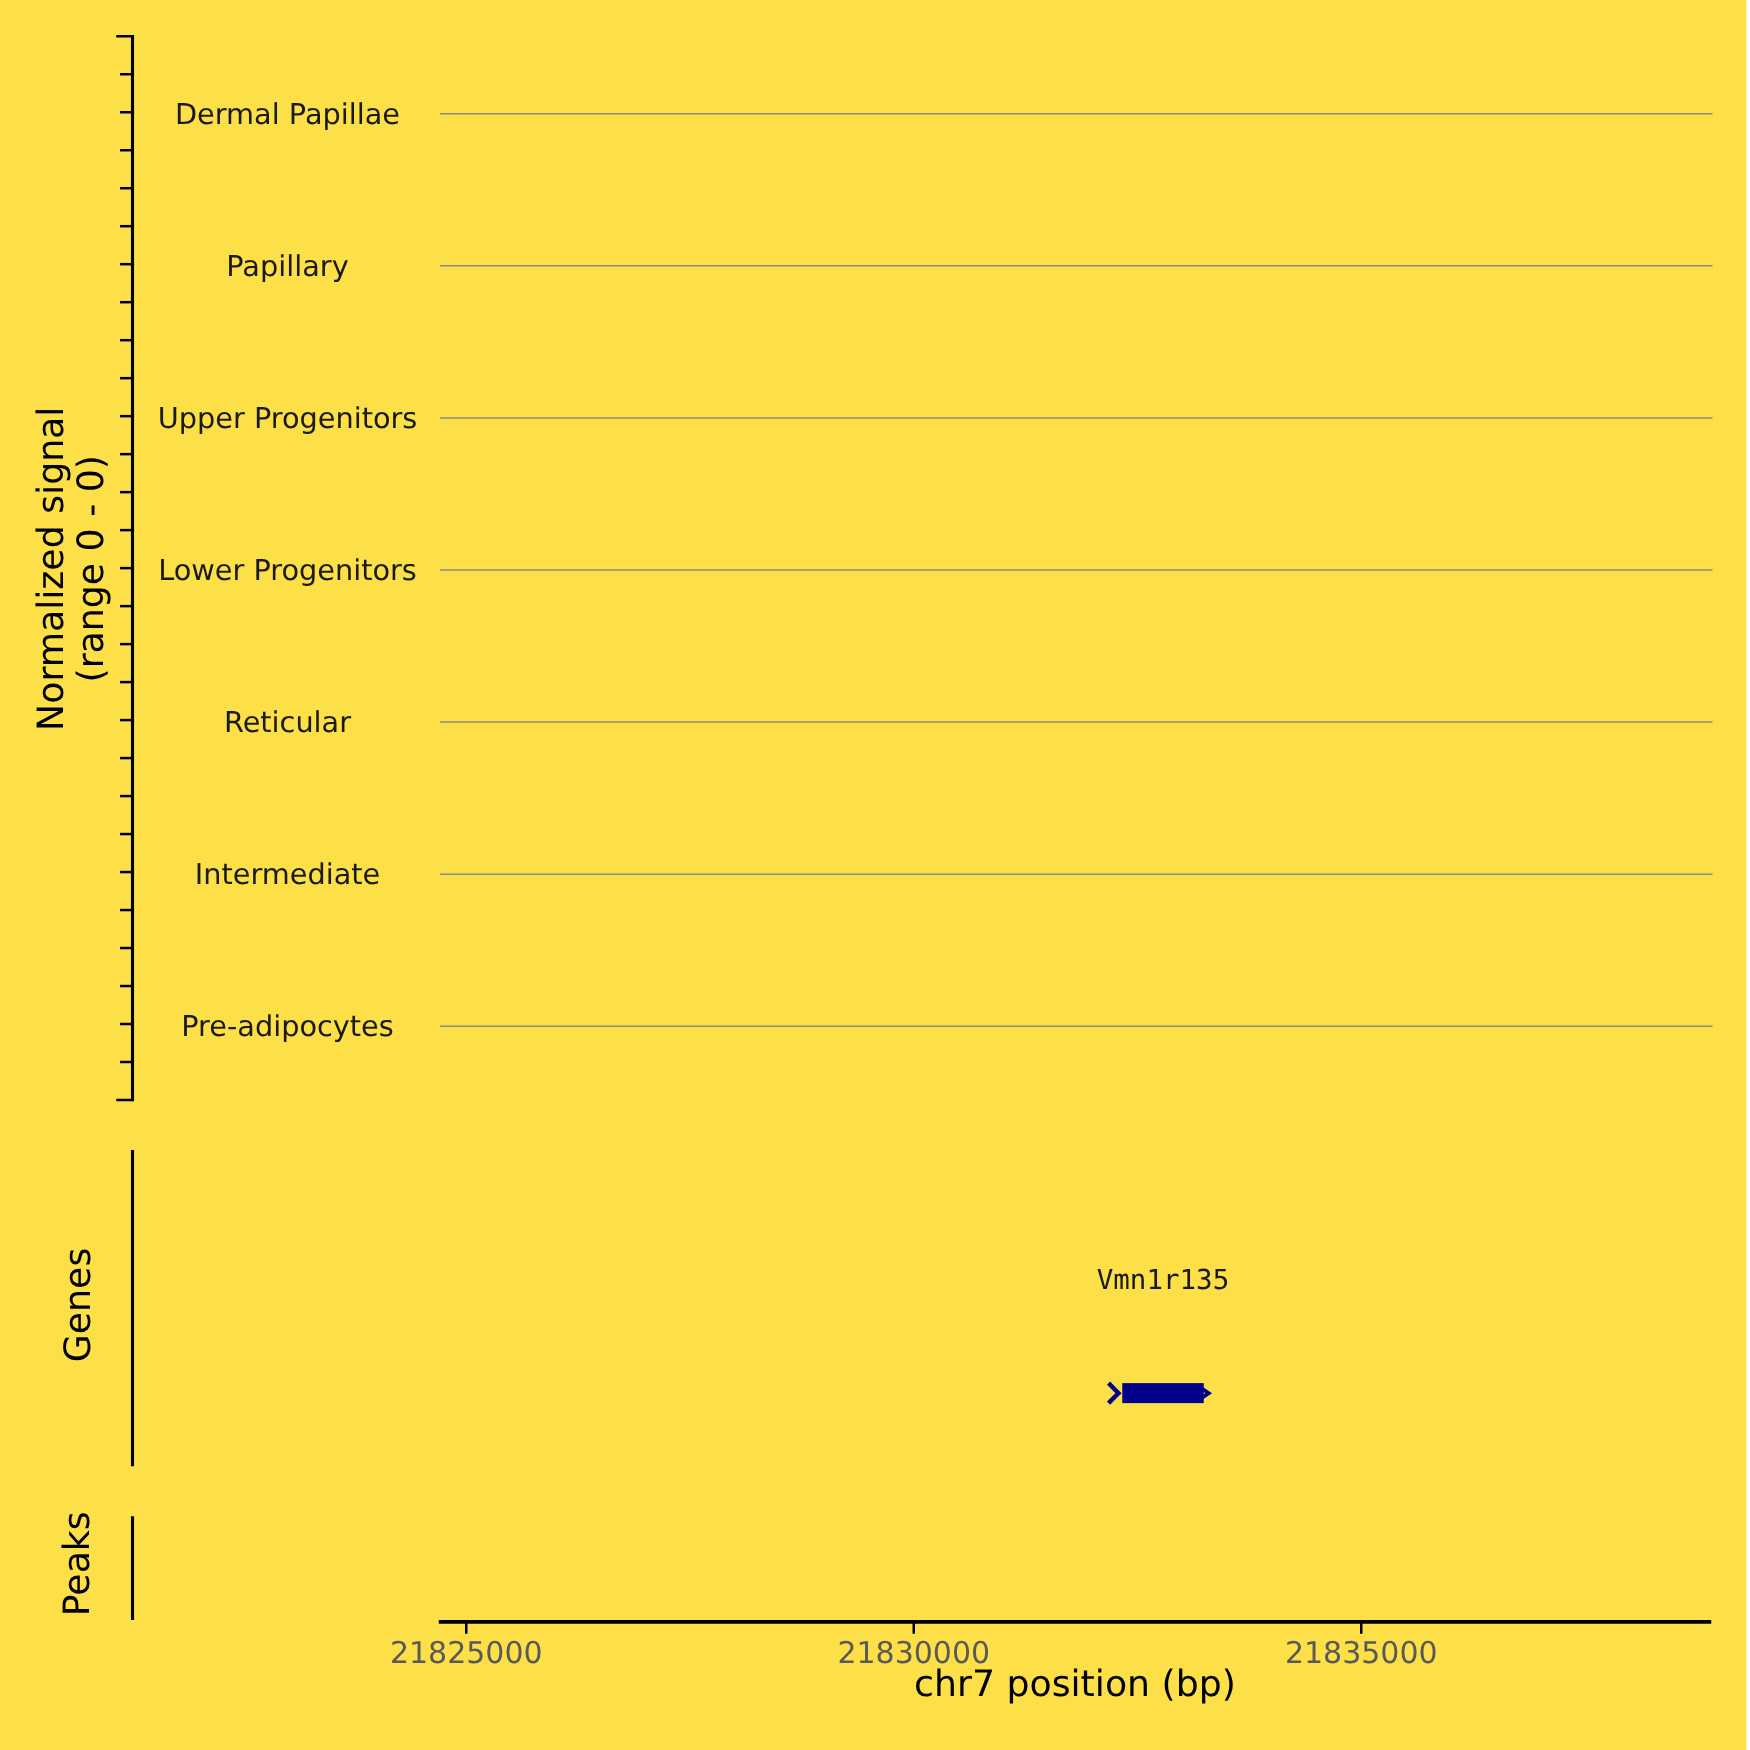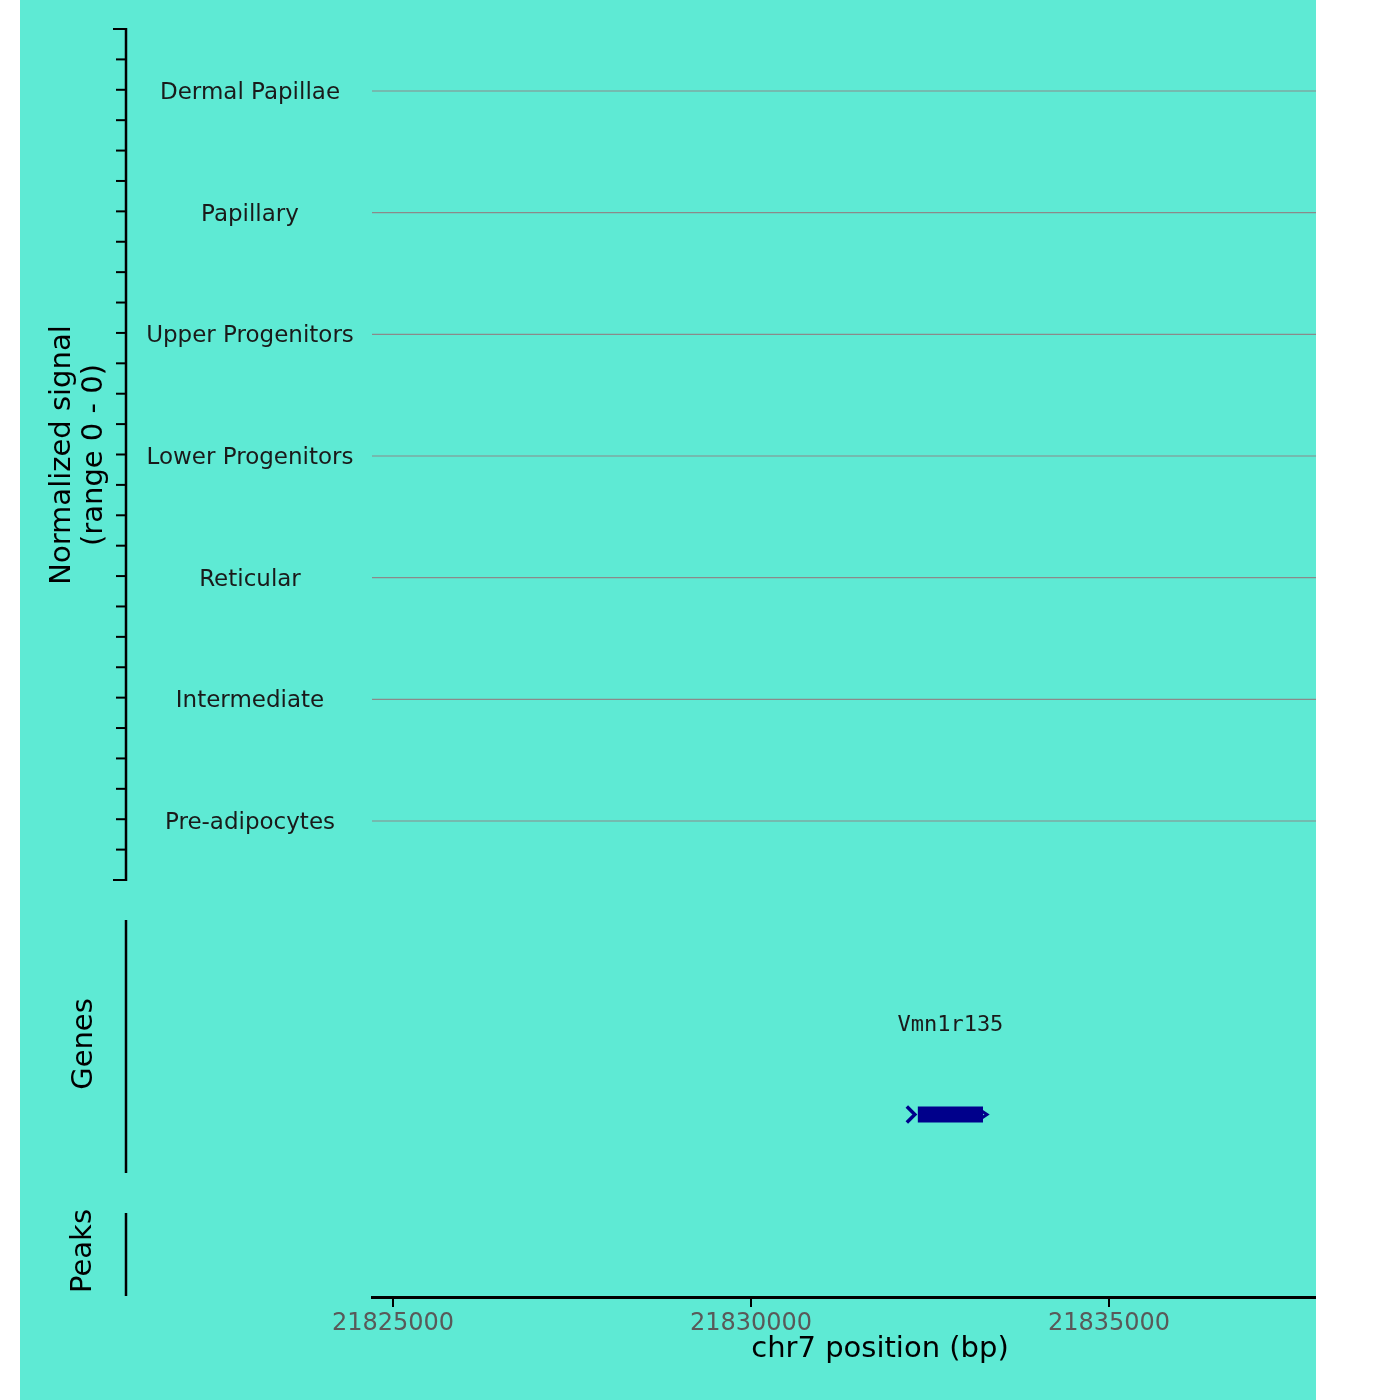--- a/index.html
+++ b/index.html
@@ -1,16 +1,16 @@
 <!DOCTYPE html>
 <html><head>
 <meta charset="utf-8">
 <style>
   html,body{margin:0;padding:0;background:#ffffff;}
-  #stage{position:relative;width:1296px;height:1400px;background:#5eead4;overflow:hidden;margin-left:20px;}
+  #stage{position:relative;width:1397px;height:1400px;background:#fde047;overflow:hidden;}
   svg{display:block;}
   .axis-line{stroke:#000000;stroke-width:2.5;stroke-linecap:butt;}
   .axis-line-thick{stroke:#000000;stroke-width:3;}
   .tick{stroke:#000000;stroke-width:2;}
   .grid{stroke:#8a8a8a;stroke-width:1.2;}
   .t-title{font-family:"DejaVu Sans","Liberation Sans",sans-serif;font-size:29px;fill:#000000;}
   .t-track{font-family:"DejaVu Sans","Liberation Sans",sans-serif;font-size:23px;fill:#1a1a1a;}
   .t-xtick{font-family:"DejaVu Sans","Liberation Sans",sans-serif;font-size:24px;fill:#595959;}
   .t-gene{font-family:"DejaVu Sans Mono","Liberation Mono",monospace;font-size:22px;fill:#1a1a1a;}
 </style>

